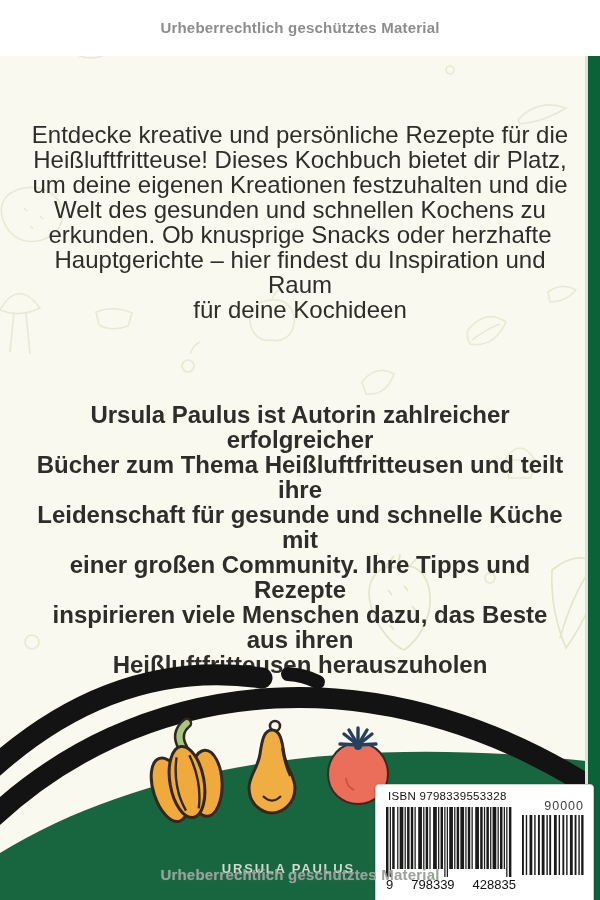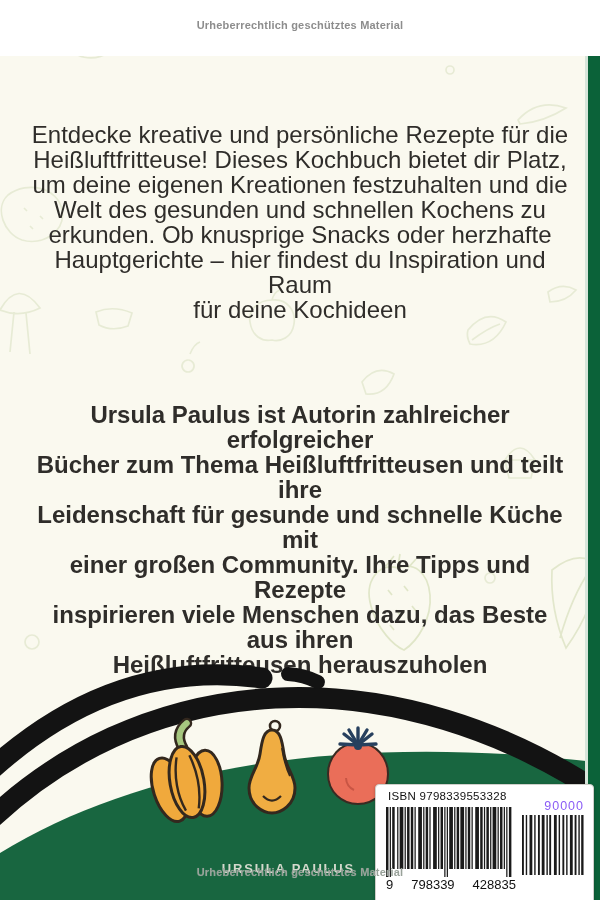--- a/index.html
+++ b/index.html
@@ -5,21 +5,21 @@
   html,body{margin:0;padding:0;background:#ffffff;}
   .page{
     position:relative;width:600px;height:900px;overflow:hidden;
     background:#faf9ef;
     font-family:"Liberation Sans", sans-serif;
   }
   
   .wm-band{position:absolute;left:0;top:0;width:600px;height:56px;background:#ffffff;z-index:6;}
   .wm-text{
     position:absolute;left:0;width:600px;text-align:center;
-    font-size:11px;font-weight:600;color:#8d8d8d;letter-spacing:.2px;z-index:7;
+    font-size:15px;font-weight:600;color:#8d8d8d;letter-spacing:.2px;z-index:7;
   }
   .wm-top{top:19px;}
   .wm-bottom{top:866px;color:#99a29a;text-shadow:0 0 1px rgba(255,255,255,.25);}
   
   .copy{
     position:absolute;left:30px;width:540px;text-align:center;
     font-size:24px;line-height:25px;color:#2f2d2a;white-space:pre-line;z-index:2;
   }
   .p1{top:122px;}
   .p2{top:402px;font-weight:bold;}
@@ -41,21 +41,21 @@
     position:absolute;left:375px;top:784px;width:219px;height:121px;z-index:5;
     background:#ffffff;border:1px solid #cfcfca;border-radius:4px;
     box-shadow:0 1px 3px rgba(0,0,0,.25);box-sizing:border-box;
   }
   .isbn-label{position:absolute;left:12px;top:5px;font-size:11.5px;color:#111;letter-spacing:.3px;}
   .bc-main{position:absolute;left:10px;top:22px;width:126px;height:70px;}
   .bc-digits{
     position:absolute;left:8px;top:92px;width:130px;display:flex;
     justify-content:space-between;font-size:13px;color:#111;padding:0 2px;
   }
-  .bc-price{position:absolute;left:146px;top:14px;width:62px;text-align:right;font-size:12.5px;color:#8b5cf6;letter-spacing:1px;}
+  .bc-price{position:absolute;left:146px;top:14px;width:62px;text-align:right;font-size:12.5px;color:#404040;letter-spacing:1px;}
   .bc-small{position:absolute;left:146px;top:30px;width:62px;height:60px;}
 </style>
 </head>
 <body>
 
 <div class="page">
 
   <svg class="doodles" viewBox="0 0 600 900">
     <g fill="none" stroke="#e7ebd5" stroke-width="1.7">
       <path d="M66 40 C58 16 86 2 108 12 C126 20 128 40 110 52 C94 62 72 60 66 40 Z M80 44 C78 30 92 22 104 28"></path>

